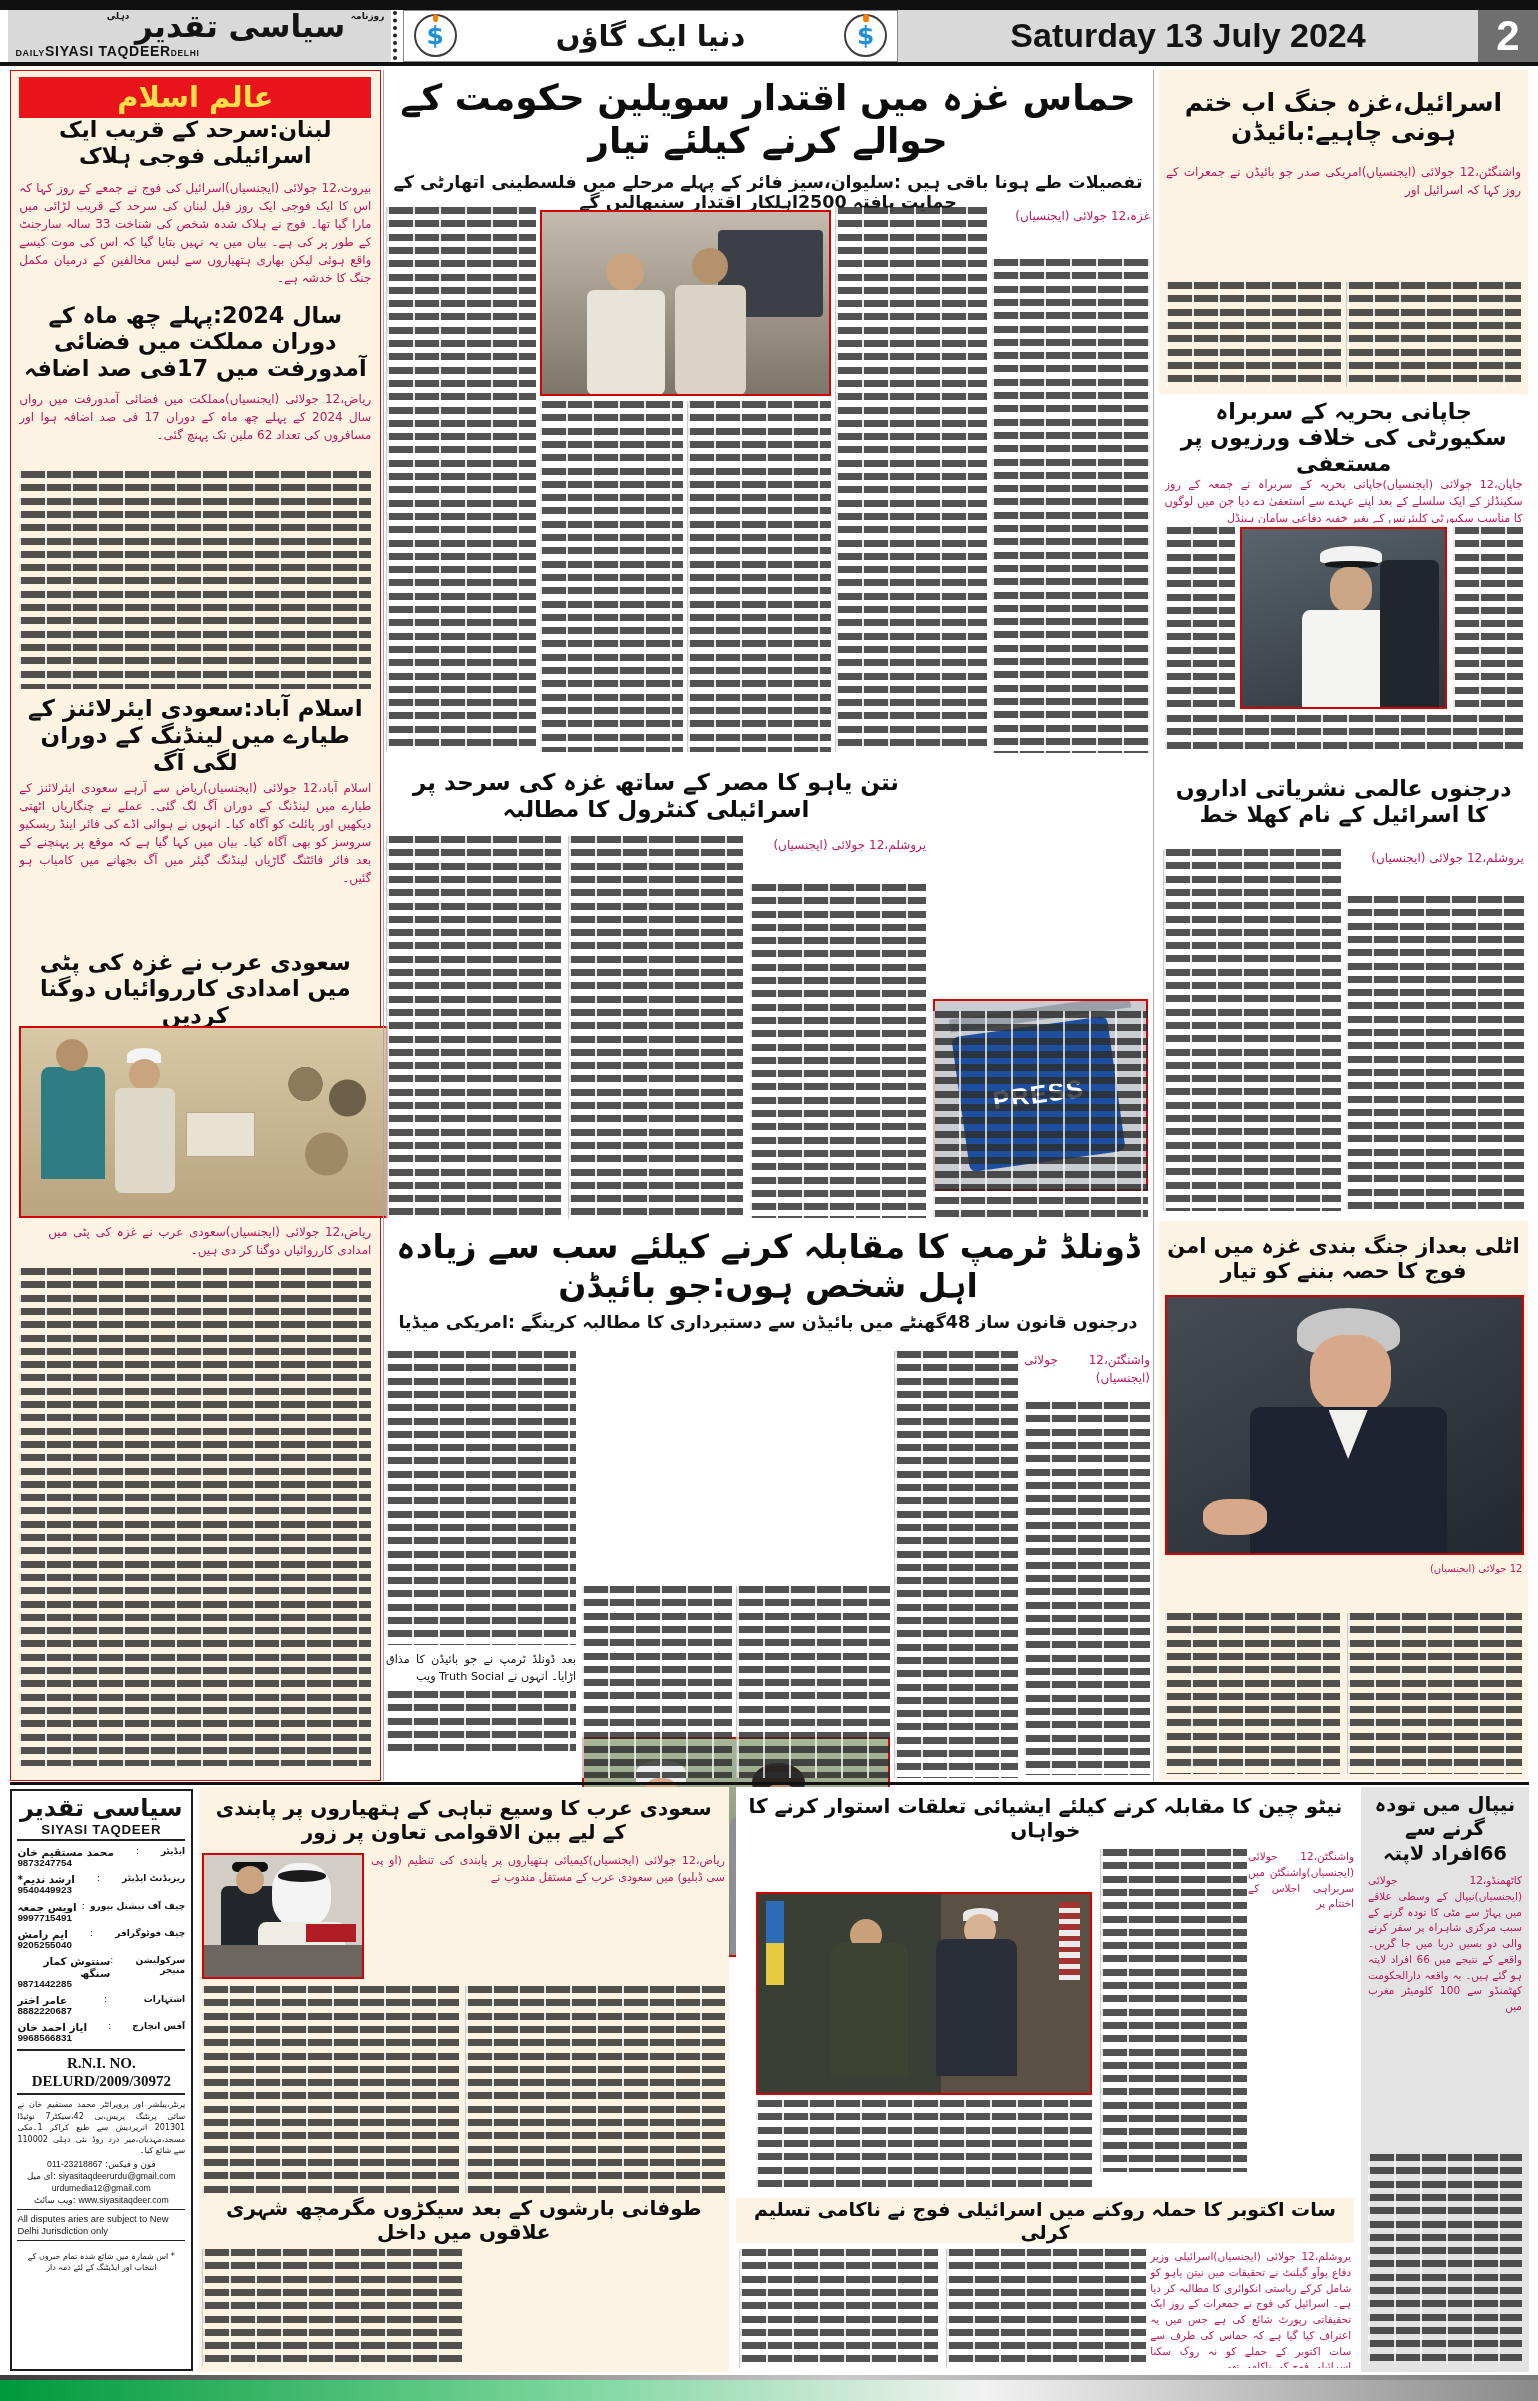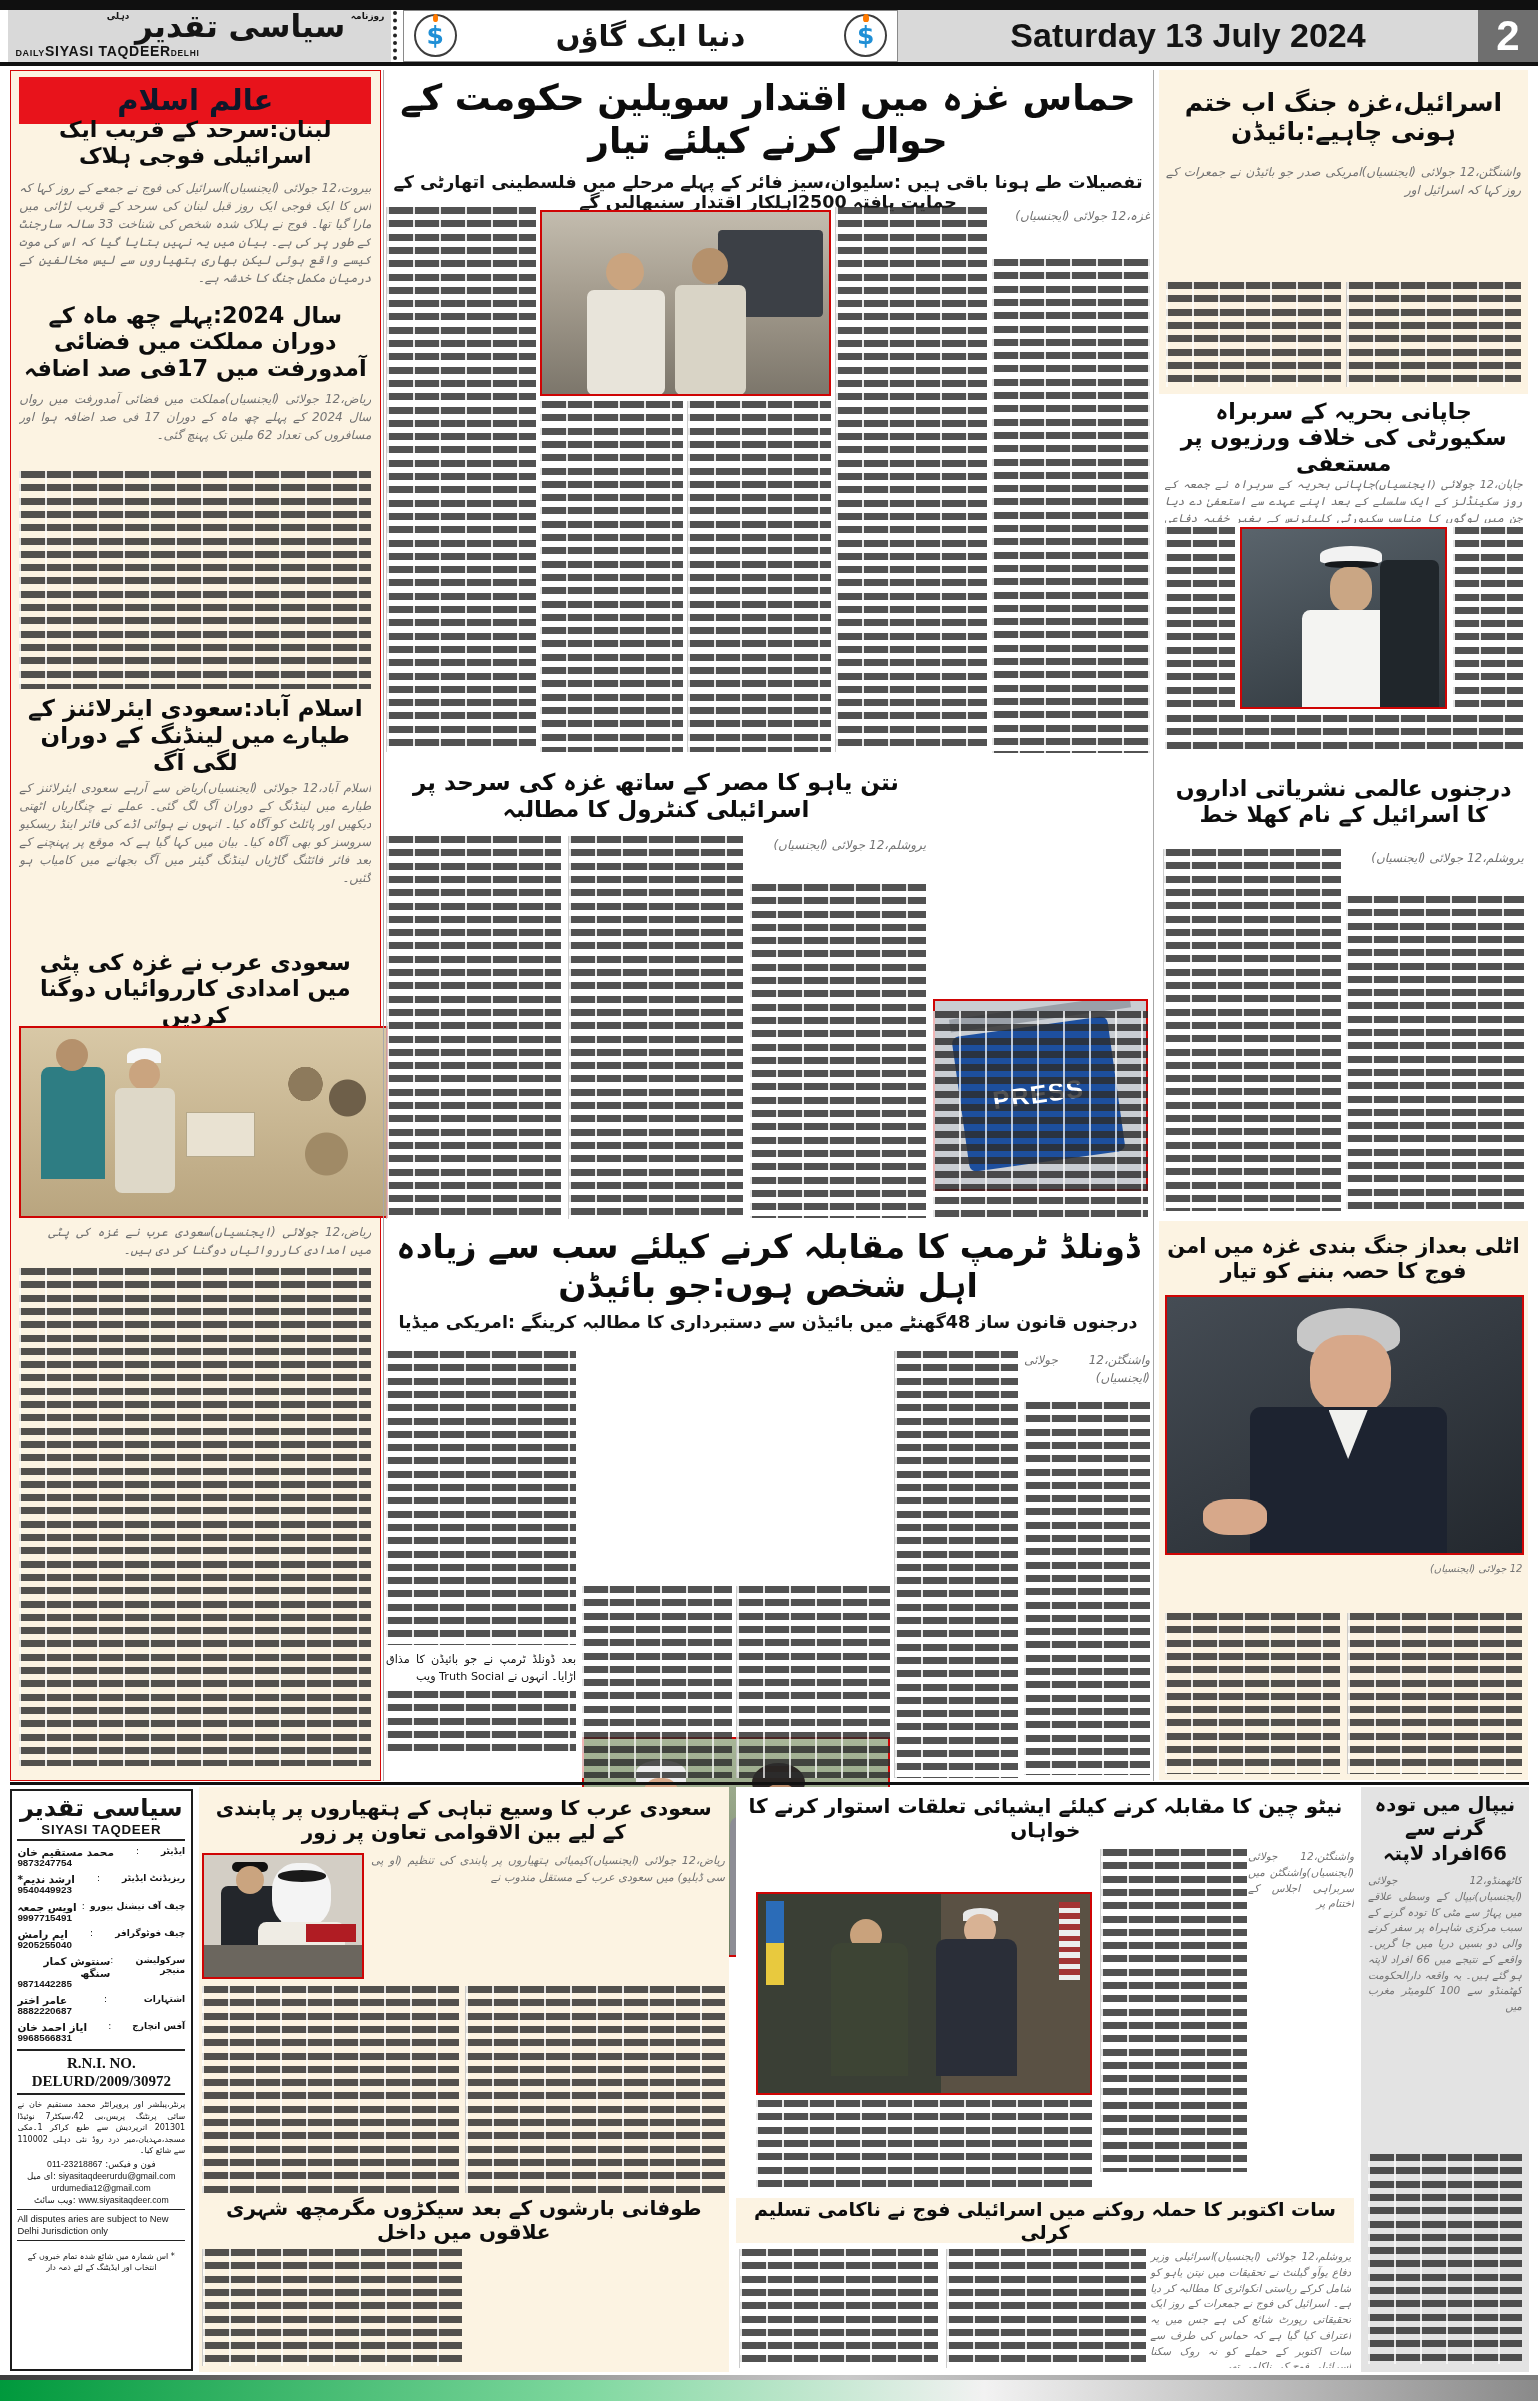--- a/index.html
+++ b/index.html
@@ -2,21 +2,21 @@
 <html lang="ur" style="font-size:11.2px"><head>
 <meta charset="utf-8">
 <style>
   html,body{margin:0;padding:0;}
   body{width:1538px;height:2401px;position:relative;background:#ffffff;
        font-family:"DejaVu Sans",sans-serif;color:#141414;overflow:hidden;}
   .abs{position:absolute;box-sizing:border-box;}
   .rtl{direction:rtl;}
   .c{text-align:center;}
   .headline{font-weight:bold;color:#0d0d0d;line-height:1.18;}
-  .lead{font-size:12px;line-height:1.5;text-align:justify;color:#737373;overflow:hidden;font-style:italic;}
+  .lead{font-size:12px;line-height:1.5;text-align:justify;color:#be185d;overflow:hidden;}
   .sim{background:
        repeating-linear-gradient(90deg, rgba(255,255,255,.85) 0 2.1px, transparent 2.1px 26px),
        repeating-linear-gradient(180deg, #2d2d2d 0 7px, transparent 7px 13.3px);
        opacity:.82;}
   .cream{background:#fcf3e2;}
   .gray-panel{background:#e3e3e3;}
   .photo{border:2.8px solid #cf0404;position:relative;overflow:hidden;background:#9a9a90;}
   .vrule{background:#a8a8a8;width:1.4px;}
   .hrule{background:#111;}
   .en{font-family:"Liberation Sans",sans-serif;}
@@ -40,21 +40,21 @@
             display:flex;align-items:center;justify-content:center;}
   #date-box span{font-size:34px;font-weight:bold;}
   #page-box{left:1478px;top:9.8px;width:60px;height:52px;background:#6f6f6f;
             display:flex;align-items:center;justify-content:center;}
   #page-box span{color:#fff;font-size:42px;font-weight:bold;}
   #header-rule{left:0;top:62px;width:1538px;height:4.2px;}
 
   
   #col-left{left:9.8px;top:70px;width:371px;height:1711px;border:1.4px solid #d40808;}
   #col-left .inner{position:absolute;left:8.4px;right:8.4px;}
-  #wi-banner{top:5.6px;height:47px;background:#e8131b;color:#0f172a;font-size:29px;font-weight:bold;
+  #wi-banner{top:5.6px;height:41px;background:#e8131b;color:#fde047;font-size:29px;font-weight:bold;
              display:flex;align-items:center;justify-content:center;}
   #leb-h{top:46px;height:60px;font-size:22px;}
   #leb-lead{top:108px;height:119px;}
   #year-h{top:231px;height:85px;font-size:22.4px;}
   #year-lead{top:319px;height:76px;}
   #year-sim{top:400px;height:218px;}
   #isl-h{top:624px;height:81px;font-size:23px;font-weight:900;}
   #isl-lead{top:708px;height:165px;}
   #aid-h{top:878px;height:73px;font-size:22.4px;}
   #aid-photo{top:955px;height:192px;left:8.4px;right:8.4px;}

